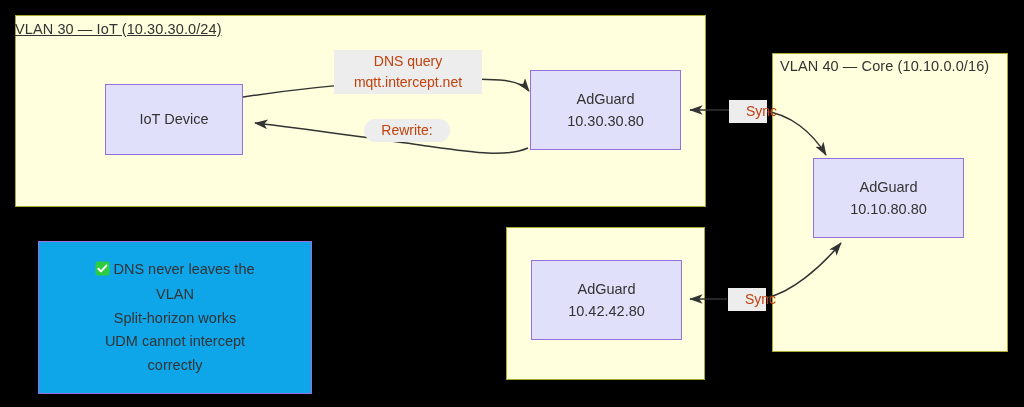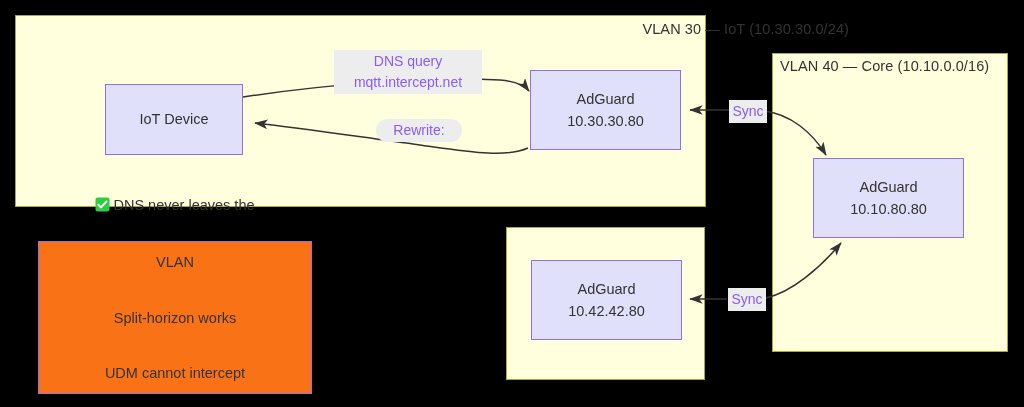--- a/index.html
+++ b/index.html
@@ -53,63 +53,62 @@
     font-size: 14.5px;
     line-height: 1.55;
   }
   .node-box .line {
     display: block;
     white-space: nowrap;
   }
   .edge-label {
     position: absolute;
     background: #ededed;
-    color: #8b5cf6;
+    color: #c2410c;
     font-size: 14px;
     line-height: 1.5;
     text-align: center;
-    padding: 1px 3px;
+    padding: 1px 17px;
     box-sizing: border-box;
     white-space: nowrap;
   }
   .edge-label .line {
     display: block;
   }
   .note-box {
     position: absolute;
     box-sizing: border-box;
-    background: #f97316;
+    background: #0ea5e9;
     border: 1.8px solid #9b6fe0;
     display: flex;
     flex-direction: column;
     align-items: center;
     justify-content: center;
     color: #333333;
     font-size: 14.5px;
     line-height: 1.62;
     text-align: center;
     padding: 4px 10px;
-    gap: 32px;
   }
   .note-box .line {
     display: block;
   }
   .check-icon {
     display: inline-block;
     vertical-align: -2px;
     margin-right: 3px;
   }
 </style>
 </head>
 <body>
 
 <div id="canvas">
 
   <div class="vlan-panel" style="left:15px; top:15px; width:691px; height:192px;"></div>
-  <div class="vlan-title" style="left:15px; top:21px; width:834px; text-align:right;">VLAN 30 — IoT (10.30.30.0/24)</div>
+  <div class="vlan-title" style="left:15px; top:21px; width:834px; text-align:left;text-decoration:underline;">VLAN 30 — IoT (10.30.30.0/24)</div>
 
   <div class="vlan-panel" style="left:506px; top:227px; width:199px; height:153px;"></div>
 
   <div class="vlan-panel" style="left:772px; top:53px; width:236px; height:299px;"></div>
   <div class="vlan-title" style="left:780px; top:58px; text-align:center;">VLAN 40 — Core (10.10.0.0/16)</div>
 
   <svg class="edges" viewBox="0 0 1024 407" xmlns="http://www.w3.org/2000/svg">
     <defs>
       <marker id="arrow" markerWidth="10" markerHeight="10" refX="8.4" refY="3.2" orient="auto" markerUnits="strokeWidth">
         <path d="M0,0 L9,3.2 L0,6.4 L2.2,3.2 z" fill="#333333"></path>
@@ -144,21 +143,21 @@
   <div class="node-box" style="left:813px; top:158px; width:151px; height:80px;">
     <span class="line">AdGuard</span>
     <span class="line">10.10.80.80</span>
   </div>
 
   <div class="edge-label" style="left:334px; top:50px; width:148px;">
     <span class="line">DNS query</span>
     <span class="line">mqtt.intercept.net</span>
   </div>
 
-  <div class="edge-label" style="left:376px; top:119px; width:86px;border-radius:16px;">
+  <div class="edge-label" style="left:364px; top:119px; width:86px;border-radius:16px;">
     <span class="line">Rewrite:</span>
   </div>
 
   <div class="edge-label" style="left:729px; top:100px; width:38px;">
     <span class="line">Sync</span>
   </div>
 
   <div class="edge-label" style="left:728px; top:288px; width:38px;">
     <span class="line">Sync</span>
   </div>

